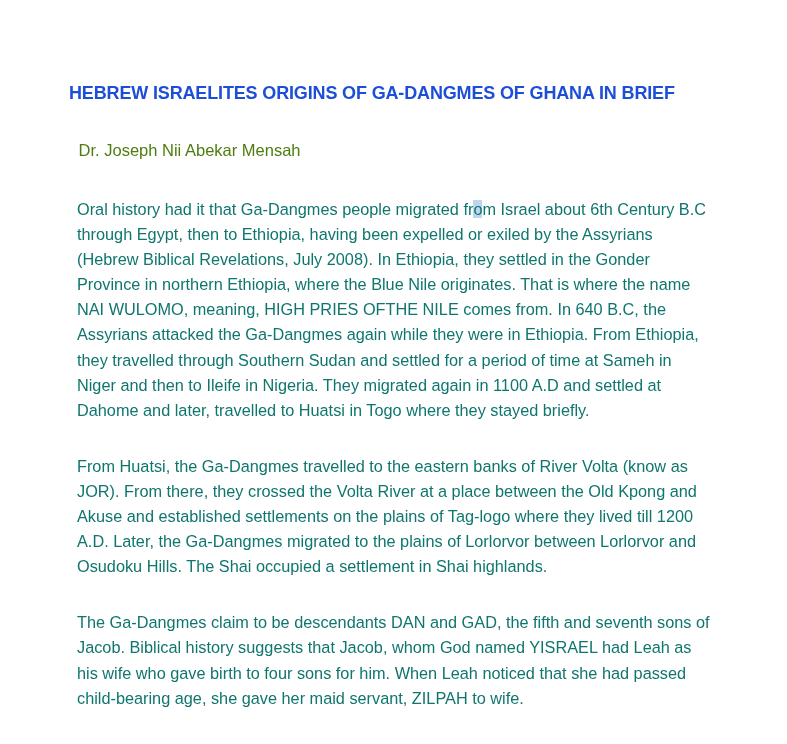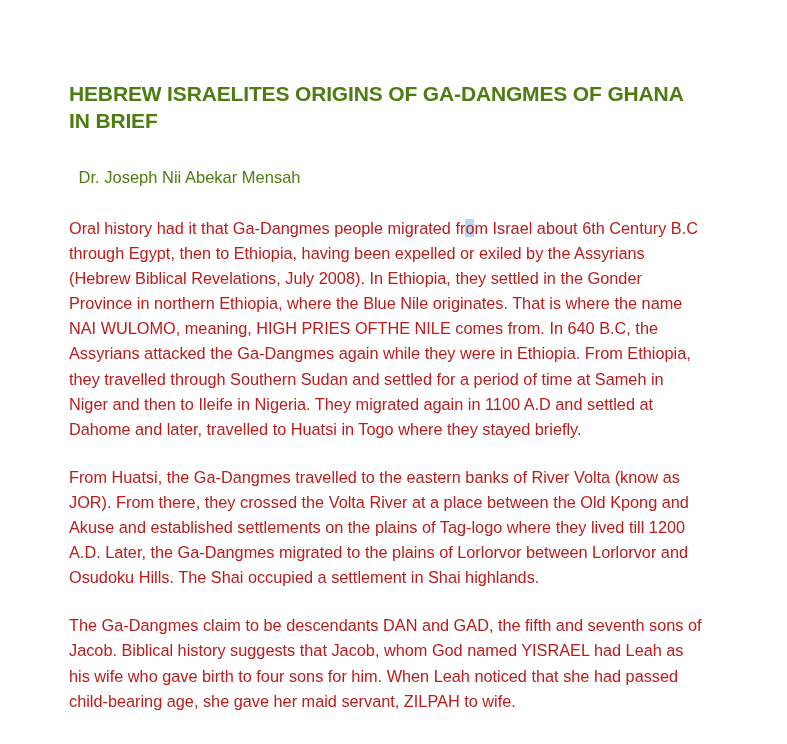--- a/index.html
+++ b/index.html
@@ -22,43 +22,43 @@
     background: #ffffff;
     box-sizing: border-box;
   }
   .content {
     position: absolute;
     left: 69px;
     top: 0;
     width: 634px;
   }
   .doc-title {
-    font-size: 21px;
+    font-size: 18px;
     font-weight: bold;
     line-height: 27px;
     letter-spacing: -0.15px;
-    color: #4d7c0f;
+    color: #1d4ed8;
     margin: 0;
     padding-top: 80px;
     width: 630px;
   }
   .author {
     font-size: 16.5px;
     line-height: 22px;
     color: #4d7c0f;
     margin: 0;
     padding-top: 32px;
     padding-left: 5px;
     white-space: pre;
   }
   .para {
     font-size: 16.3px;
     line-height: 25.1px;
-    color: #b91c1c;
-    margin: 0;
+    color: #0f766e;
+    margin: 8px;
     width: 633px;
     text-align: left;
   }
   .para-1 { padding-top: 28px; }
   .para-2 { padding-top: 23px; }
   .para-3 { padding-top: 23px; }
   .sel {
     background: #bcd6f0;
   }
 </style>

